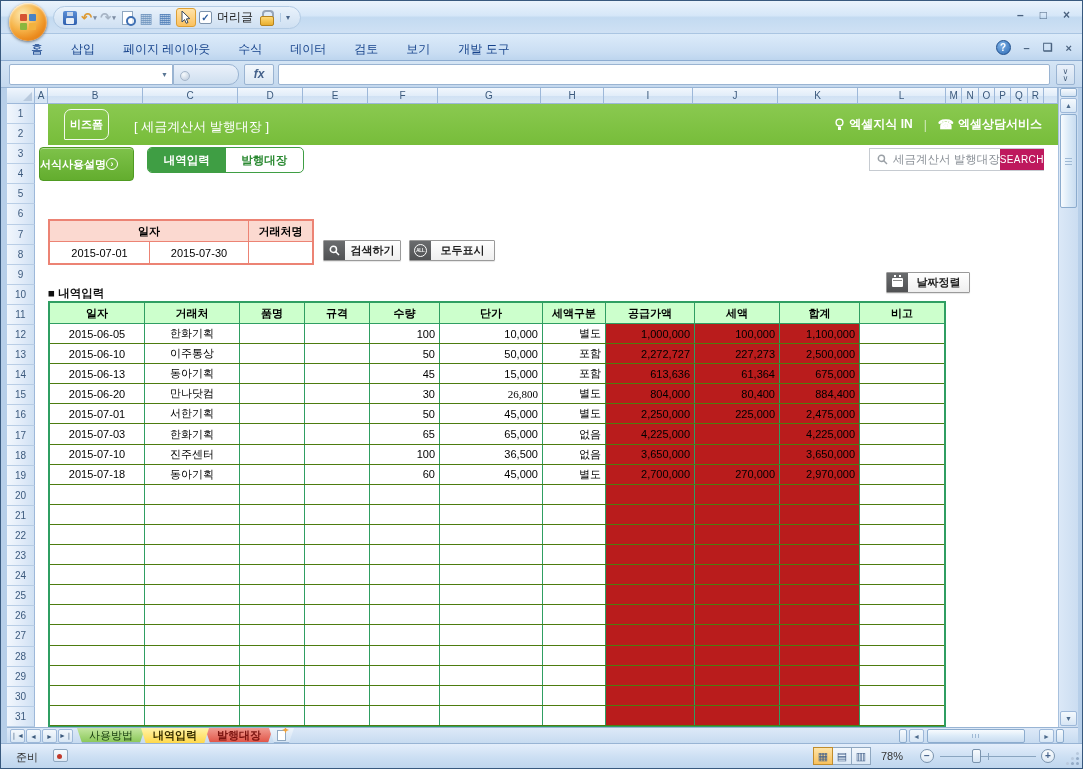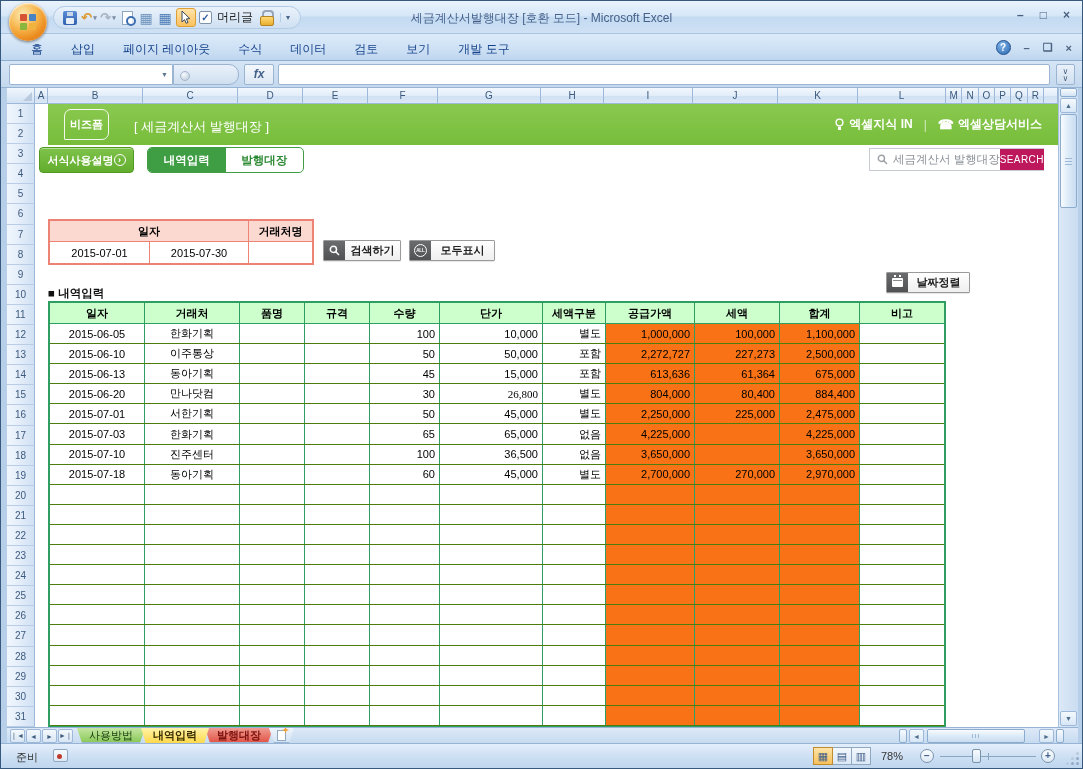--- a/index.html
+++ b/index.html
@@ -86,23 +86,23 @@
   .banner{left:13px;top:0;width:1010px;height:41px;color:#fff;display:flex;align-items:center;padding:0 16px;
     background:linear-gradient(#8ac950,#77bd3a)}
   .logo{font-size:11px;font-weight:bold;border:1px solid rgba(255,255,255,.9);border-radius:7px 7px 7px 1px;padding:7px 5px;margin-right:9px}
   .btitle{font-size:21px;font-weight:bold;letter-spacing:-1px}
   .bsub{font-size:13px;font-weight:normal;margin-left:16px;padding-top:5px}
   .blinks{margin-left:auto;display:flex;align-items:center;gap:11px;font-size:12px;font-weight:bold}
   .blink{display:flex;align-items:center;gap:4px}
   .bdiv{opacity:.65;font-weight:normal}
   .phone{font-size:13px;line-height:10px}
 
-  .usagebtn{left:4px;top:43px;width:95px;height:26px;border:1px solid #4f9b22;border-radius:4px;color:#fff;font-size:11px;font-weight:bold;
+  .usagebtn{left:4px;top:43px;width:95px;height:34px;border:1px solid #4f9b22;border-radius:4px;color:#fff;font-size:11px;font-weight:bold;
     background:linear-gradient(#7ec24a,#63ad2e);box-shadow:inset 0 1px 0 rgba(255,255,255,.45);
-    display:flex;align-items:center;justify-content:center;}
+    display:flex;align-items:center;justify-content:flex-start;}
   .circarrow{width:12px;height:12px;border:1px solid #fff;border-radius:50%;font-size:9px;line-height:10px;text-align:center;font-weight:bold}
   .viewtabs{left:112px;top:43px;width:157px;height:26px;border:1px solid #3f9e44;border-radius:5px;background:#fff;display:flex;overflow:hidden}
   .vtab{flex:1;display:flex;align-items:center;justify-content:center;font-size:11.5px;font-weight:bold;color:#2c8a33}
   .vtab.active{background:#3f9e44;color:#fff}
   .searchbox{left:834px;top:44px;width:175px;height:23px;background:#fff;border:1px solid #c6cbd1;display:flex;align-items:center}
   .sbmag{margin:0 5px 0 7px;display:flex}
   .sbph{font-size:11.5px;color:#8a9097;flex:1;white-space:nowrap}
   .sbbtn{width:47px;align-self:stretch;background:#be185d;color:#fff;font-size:10px;font-weight:normal;display:flex;align-items:center;justify-content:center;letter-spacing:.4px}
 
   .seclabel{font-size:11.5px;font-weight:bold;color:#111;white-space:nowrap}
@@ -125,21 +125,21 @@
   .cal::before{content:"";position:absolute;top:-3px;left:2px;width:2px;height:2px;background:#fff;box-shadow:5px 0 0 #fff}
   .cal i{position:absolute;left:1px;right:1px;top:2px;height:1px;background:#8a8a8a}
 
   .entrytable{left:13px;top:197px;width:898px;border:2px solid #2f9e62;background:#fff}
   .et-h{display:flex;height:21px;background:#ccffcc;border-bottom:1px solid #2f9e62}
   .et-hc{border-right:1px solid #2f9e62;display:flex;align-items:center;justify-content:center;font-size:11px;font-weight:bold;color:#000}
   .et-hc:last-child,.et-c:last-child{border-right:none}
   .et-r{display:flex;height:20.1px;border-bottom:1px solid #4d7c0f}
   .et-c{border-right:1px solid #2f9e62;display:flex;align-items:center;font-size:11px;color:#000;padding:0 4px;overflow:hidden}
   .et-c.c{justify-content:center}.et-c.r{justify-content:flex-end}.et-c.l{justify-content:flex-start}
-  .et-c.money{background:#f97316}
+  .et-c.money{background:#b91c1c}
 
   
   .tabbar{position:absolute;left:6px;top:726px;width:1071px;height:16px;background:linear-gradient(#dde9f8,#c7dbf0);border-top:1px solid #98b4d4}
   .tnav{position:absolute;left:3px;top:1px;display:flex;gap:1px}
   .tnavb{width:15px;height:14px;background:linear-gradient(#f4f8fc,#d8e6f4);border:1px solid #9db8d9;border-radius:2px;font-size:7px;color:#3c5a7d;display:flex;align-items:center;justify-content:center}
   .stabs{position:absolute;left:70px;top:0;display:flex}
   .stab{height:15px;padding:0 12px;font-size:11px;display:flex;align-items:center;margin-right:-4px;
     clip-path:polygon(0 0,100% 0,calc(100% - 5px) 100%,5px 100%);border-bottom:1px solid #98b4d4}
   .stab.green{background:linear-gradient(#c3e6a0,#8cc95b);color:#173c0e}
   .stab.yellow{background:linear-gradient(#fff3a8,#ffd94d);color:#3a3000;font-weight:bold;height:16px;z-index:2}
@@ -170,21 +170,20 @@
   .grip{position:absolute;right:4px;top:8px;width:14px;height:14px}
   .grip::after{content:"";position:absolute;right:1px;bottom:1px;width:3px;height:3px;background:#93abc6;border-radius:50%;
     box-shadow:-5px 0 0 #93abc6,0 -5px 0 #93abc6,-10px 0 0 #b9cade,-5px -5px 0 #b9cade,0 -10px 0 #b9cade}
 </style>
 </head>
 <body>
 
 <div class="window">
 
   <div class="titlebar">
-    <div class="title">세금계산서발행대장  [호환 모드]  -  Microsoft Excel</div>
     <div class="office-btn">
       <div class="ob-grid">
           <i></i>
           <i></i>
           <i></i>
           <i></i>
         </div>
     </div>
     <div class="qat">
       <span class="qi">

